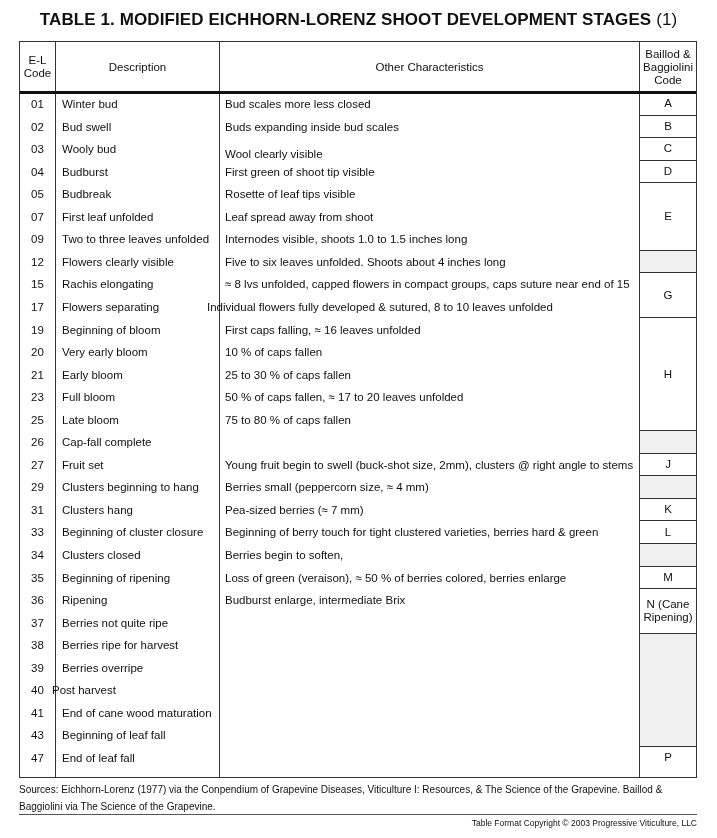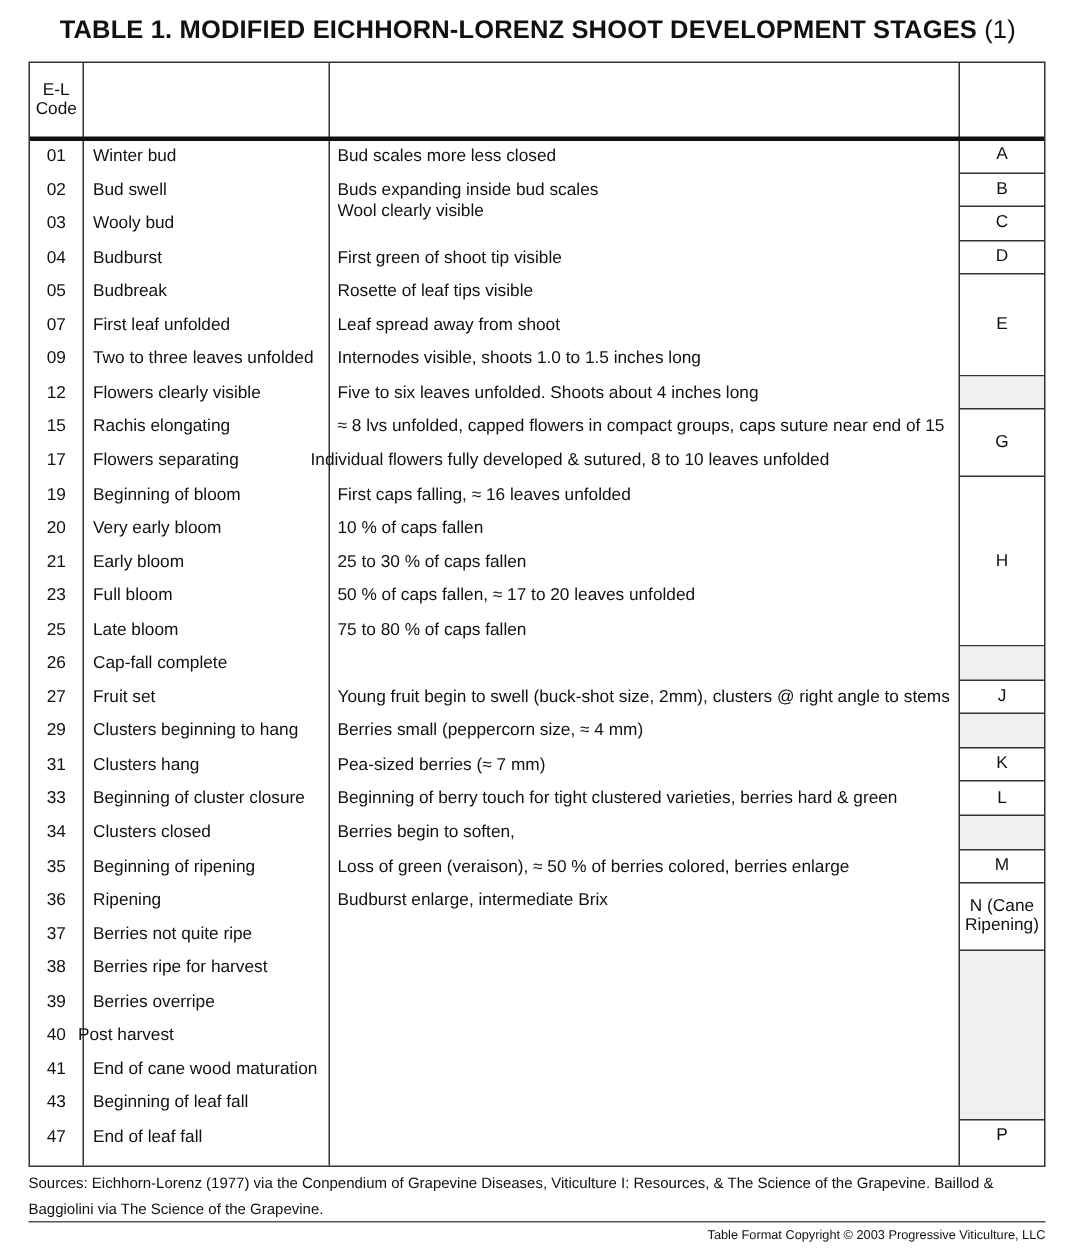--- a/index.html
+++ b/index.html
@@ -32,32 +32,35 @@
   <span>TABLE 1.  MODIFIED EICHHORN-LORENZ SHOOT DEVELOPMENT STAGES</span>
   <span class="suffix">(1)</span>
 </div>
 
 <div class="tbl" id="tbl">
   <div class="vline" style="left:35px"></div>
   <div class="vline" style="left:199px"></div>
   <div class="vline" style="left:619px"></div>
 
   <div class="hdr" style="left:0;width:35px">E-L Code</div>
+  <div class="hdr" style="left:36px;width:163px">Description</div>
+  <div class="hdr" style="left:200px;width:419px">Other Characteristics</div>
+  <div class="hdr" style="left:620px;width:56px">Baillod &amp; Baggiolini Code</div>
   <div class="hdr-sep"></div>
 
   <div id="rows">
       <div class="cell code" style="left: 0px; width: 35px; top: 51px;">01</div>
       <div class="cell" style="left: 42px; top: 51px;">Winter bud</div>
       <div class="cell" style="left: 205px; top: 51px;">Bud scales more less closed</div>
       <div class="cell code" style="left: 0px; width: 35px; top: 73.55px;">02</div>
       <div class="cell" style="left: 42px; top: 73.55px;">Bud swell</div>
       <div class="cell" style="left: 205px; top: 73.55px;">Buds expanding inside bud scales</div>
       <div class="cell code" style="left: 0px; width: 35px; top: 96.1px;">03</div>
       <div class="cell" style="left: 42px; top: 96.1px;">Wooly bud</div>
-      <div class="cell" style="left: 205px; top: 88px;">Wool clearly visible</div>
+      <div class="cell" style="left: 205px; top: 101px;">Wool clearly visible</div>
       <div class="cell code" style="left: 0px; width: 35px; top: 118.65px;">04</div>
       <div class="cell" style="left: 42px; top: 118.65px;">Budburst</div>
       <div class="cell" style="left: 205px; top: 118.65px;">First green of shoot tip visible</div>
       <div class="cell code" style="left: 0px; width: 35px; top: 141.2px;">05</div>
       <div class="cell" style="left: 42px; top: 141.2px;">Budbreak</div>
       <div class="cell" style="left: 205px; top: 141.2px;">Rosette of leaf tips visible</div>
       <div class="cell code" style="left: 0px; width: 35px; top: 163.75px;">07</div>
       <div class="cell" style="left: 42px; top: 163.75px;">First leaf unfolded</div>
       <div class="cell" style="left: 205px; top: 163.75px;">Leaf spread away from shoot</div>
       <div class="cell code" style="left: 0px; width: 35px; top: 186.3px;">09</div>

